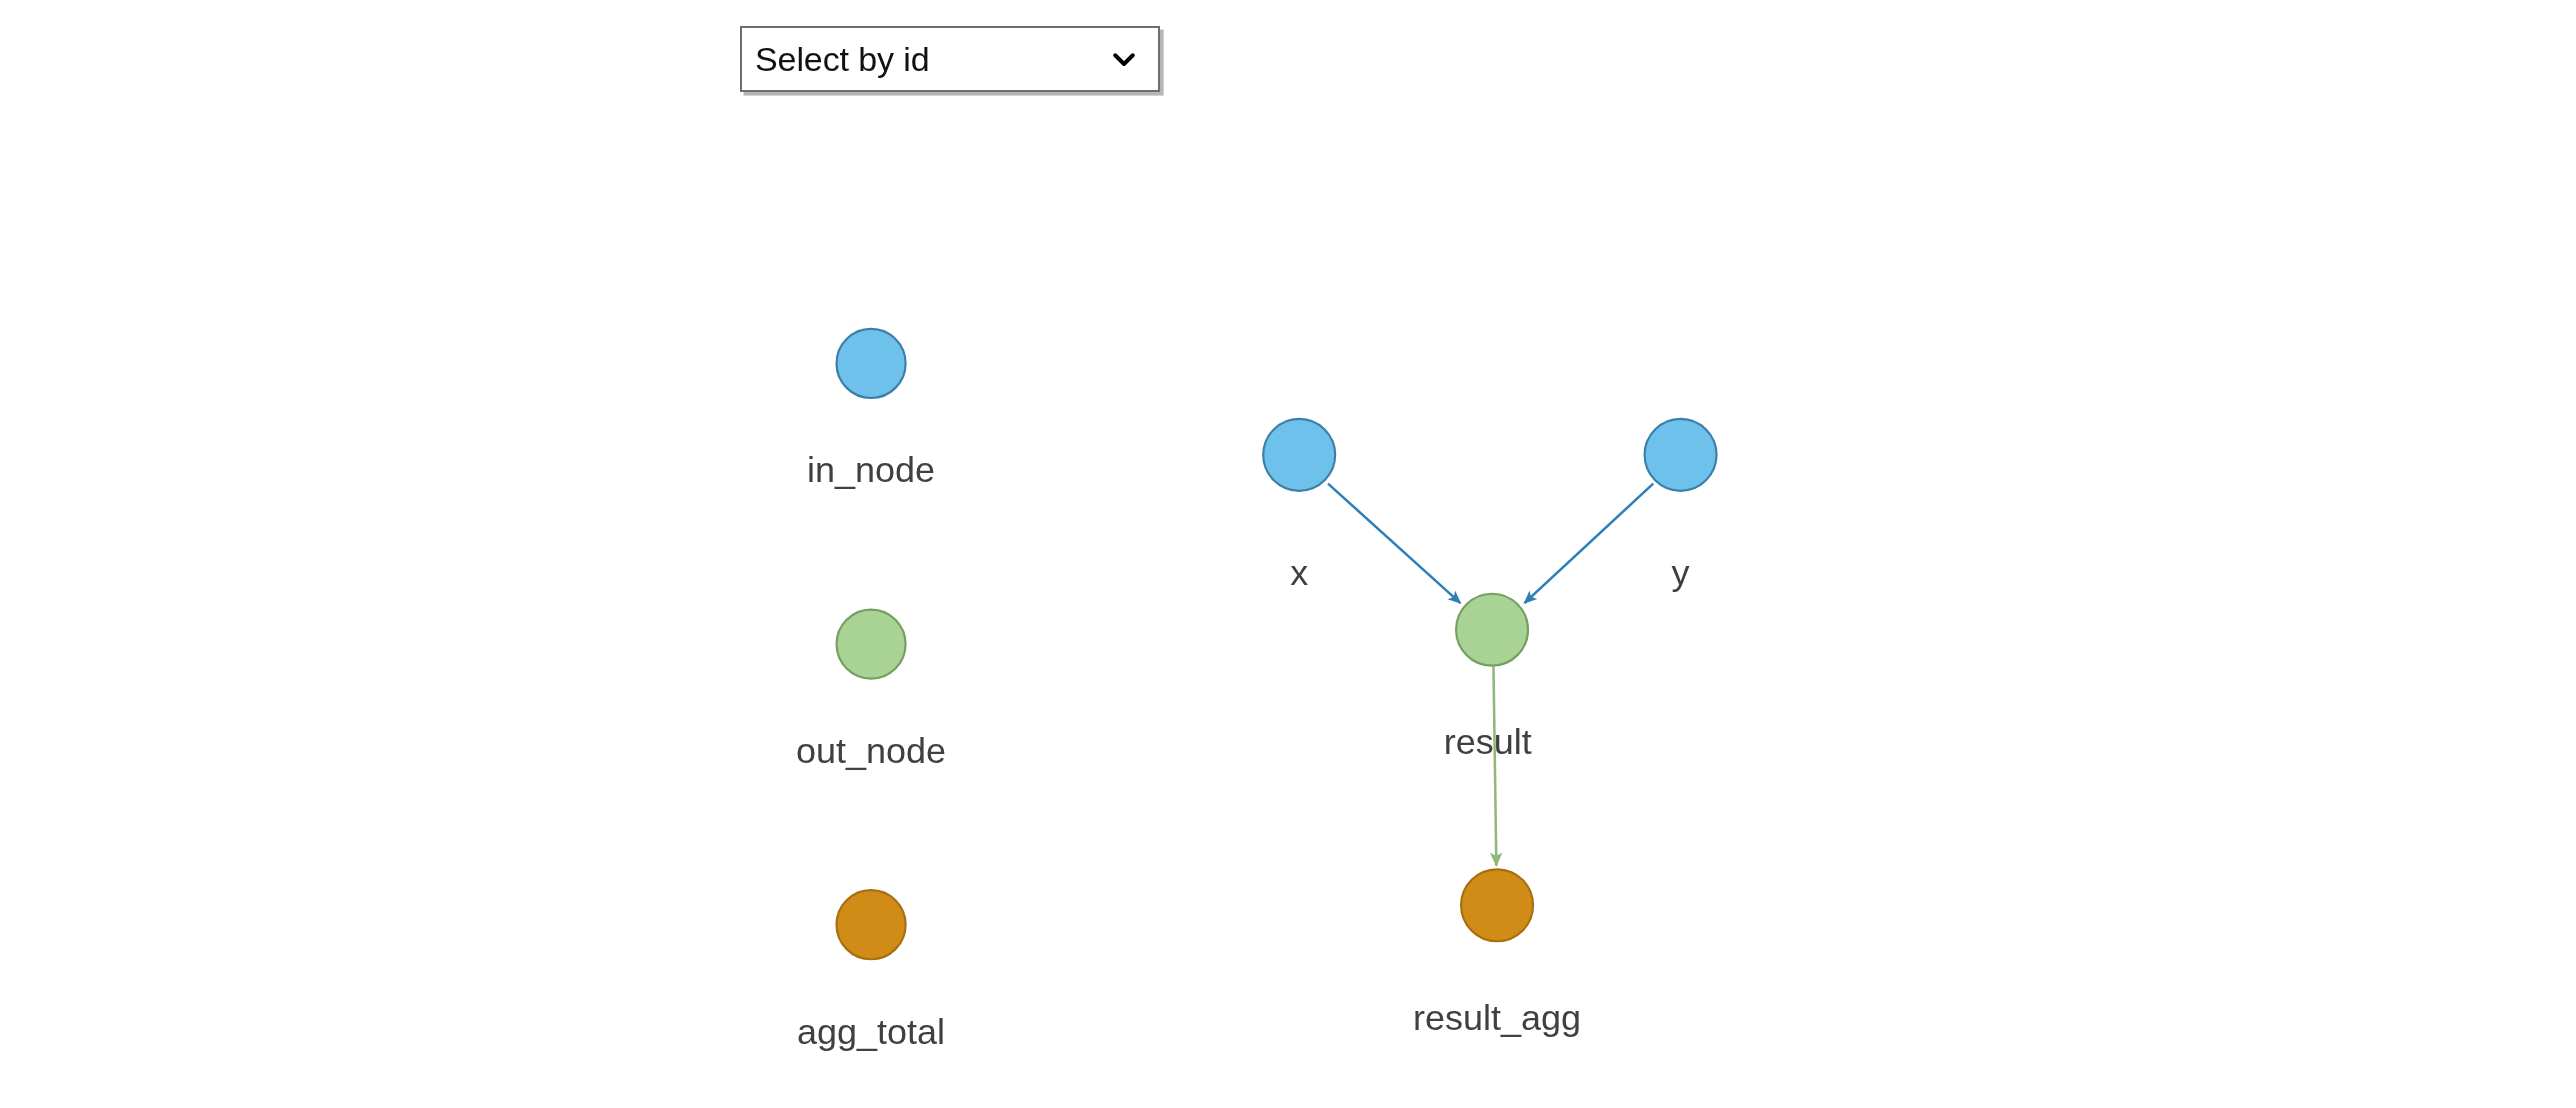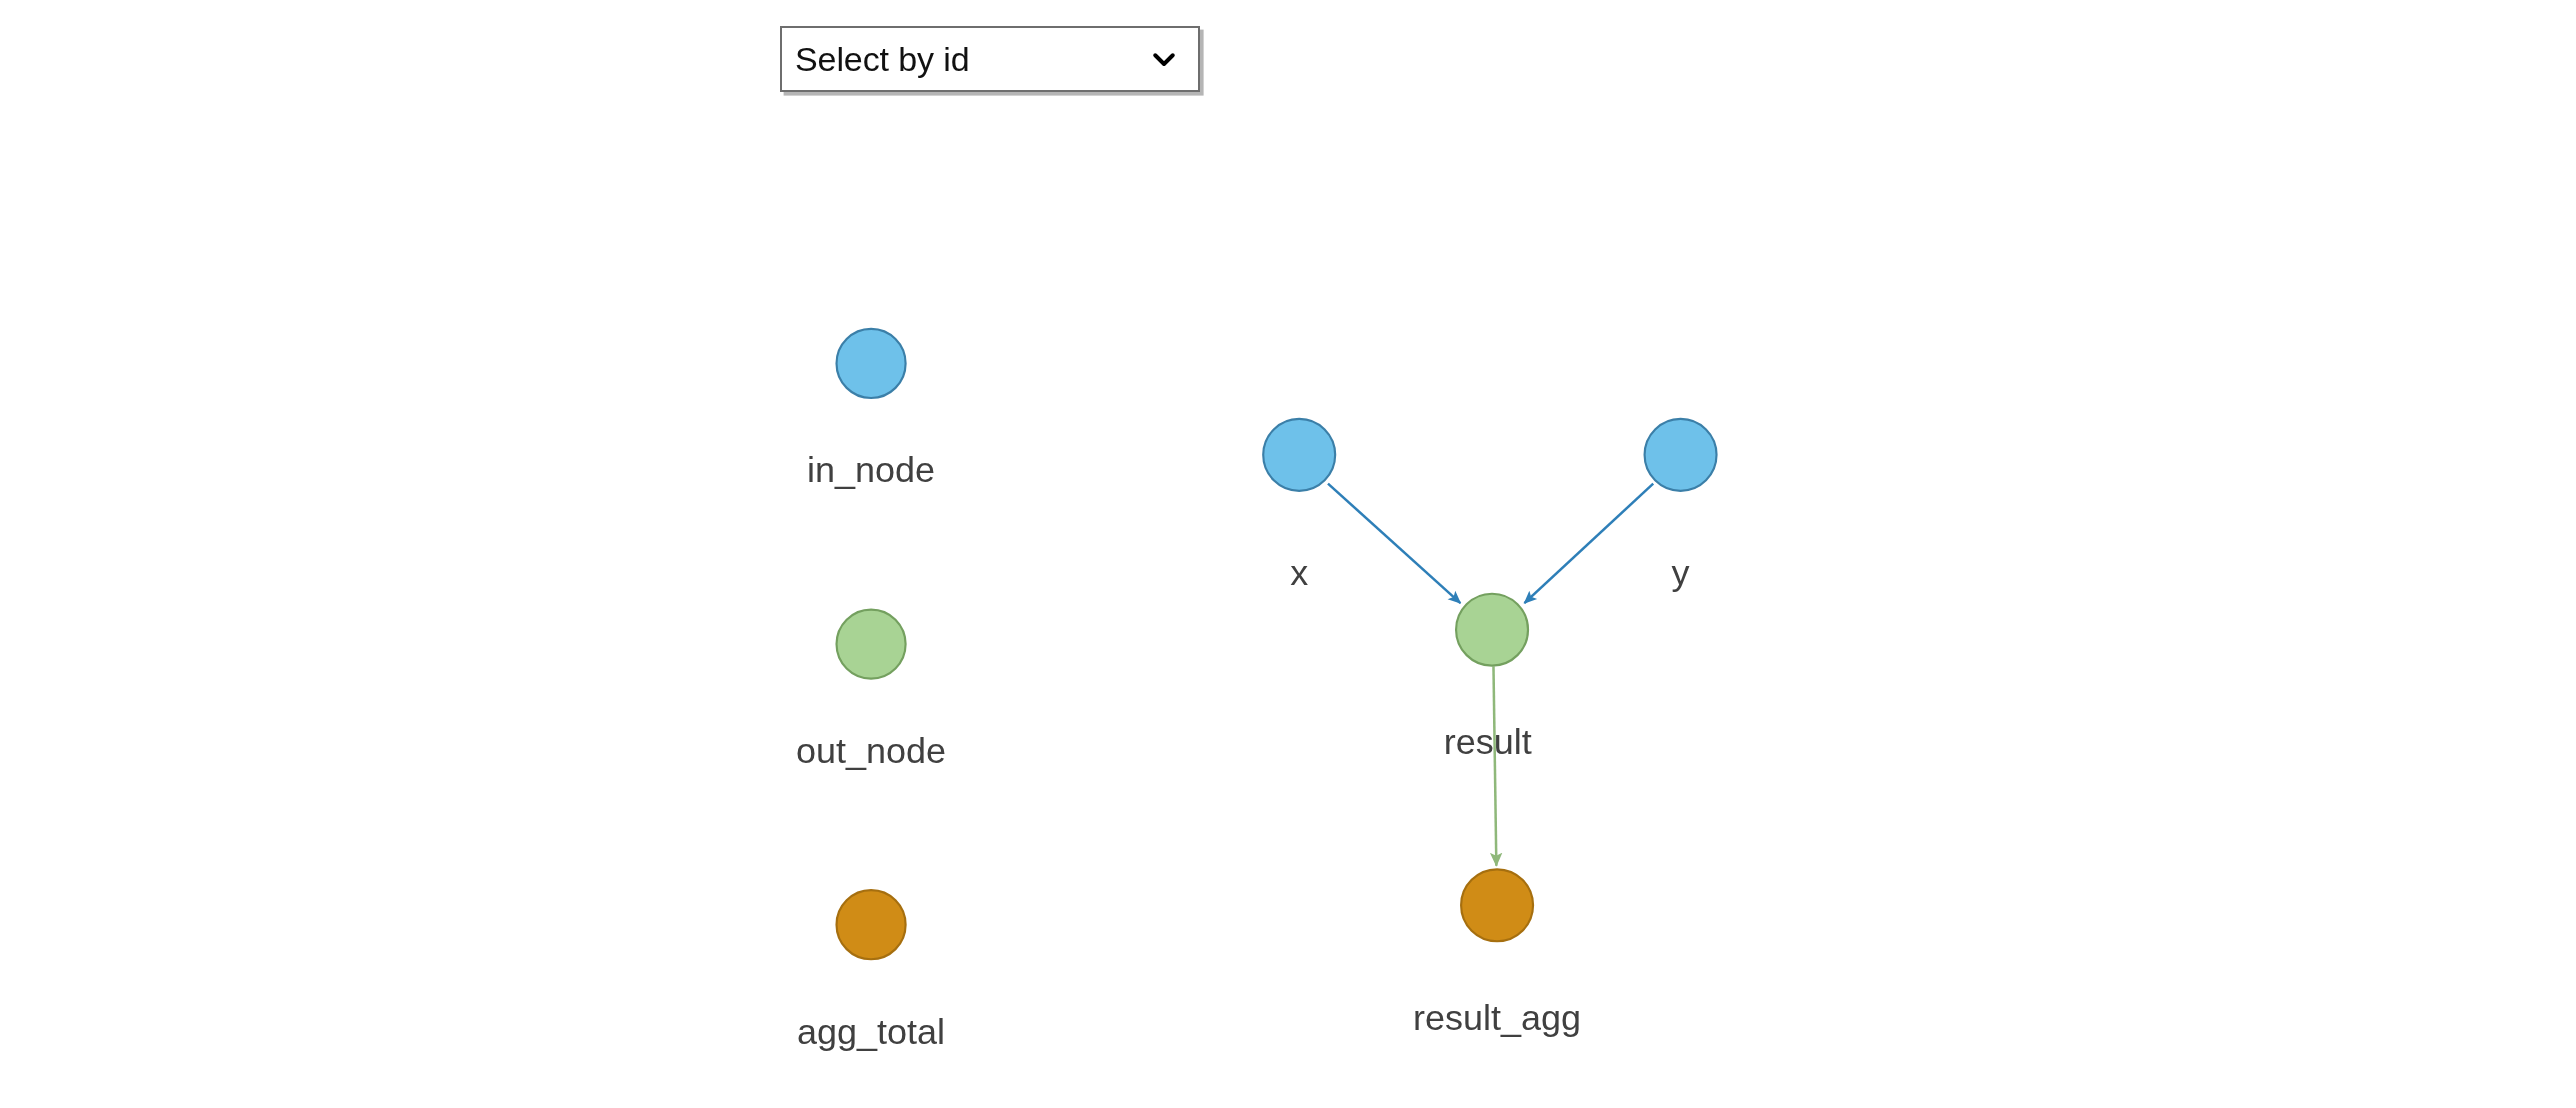--- a/index.html
+++ b/index.html
@@ -13,21 +13,21 @@
     height: 1109px;
     position: relative;
     overflow: hidden;
     font-family: "Liberation Sans", sans-serif;
     -webkit-font-smoothing: antialiased;
   }
 
   
   .controls {
     position: absolute;
-    left: 780px;
+    left: 740px;
     top: 26px;
     display: flex;
     flex-direction: column;
     gap: 13.7px;
   }
   .select-wrap {
     position: relative;
     width: 420px;
     height: 66px;
     box-sizing: border-box;

